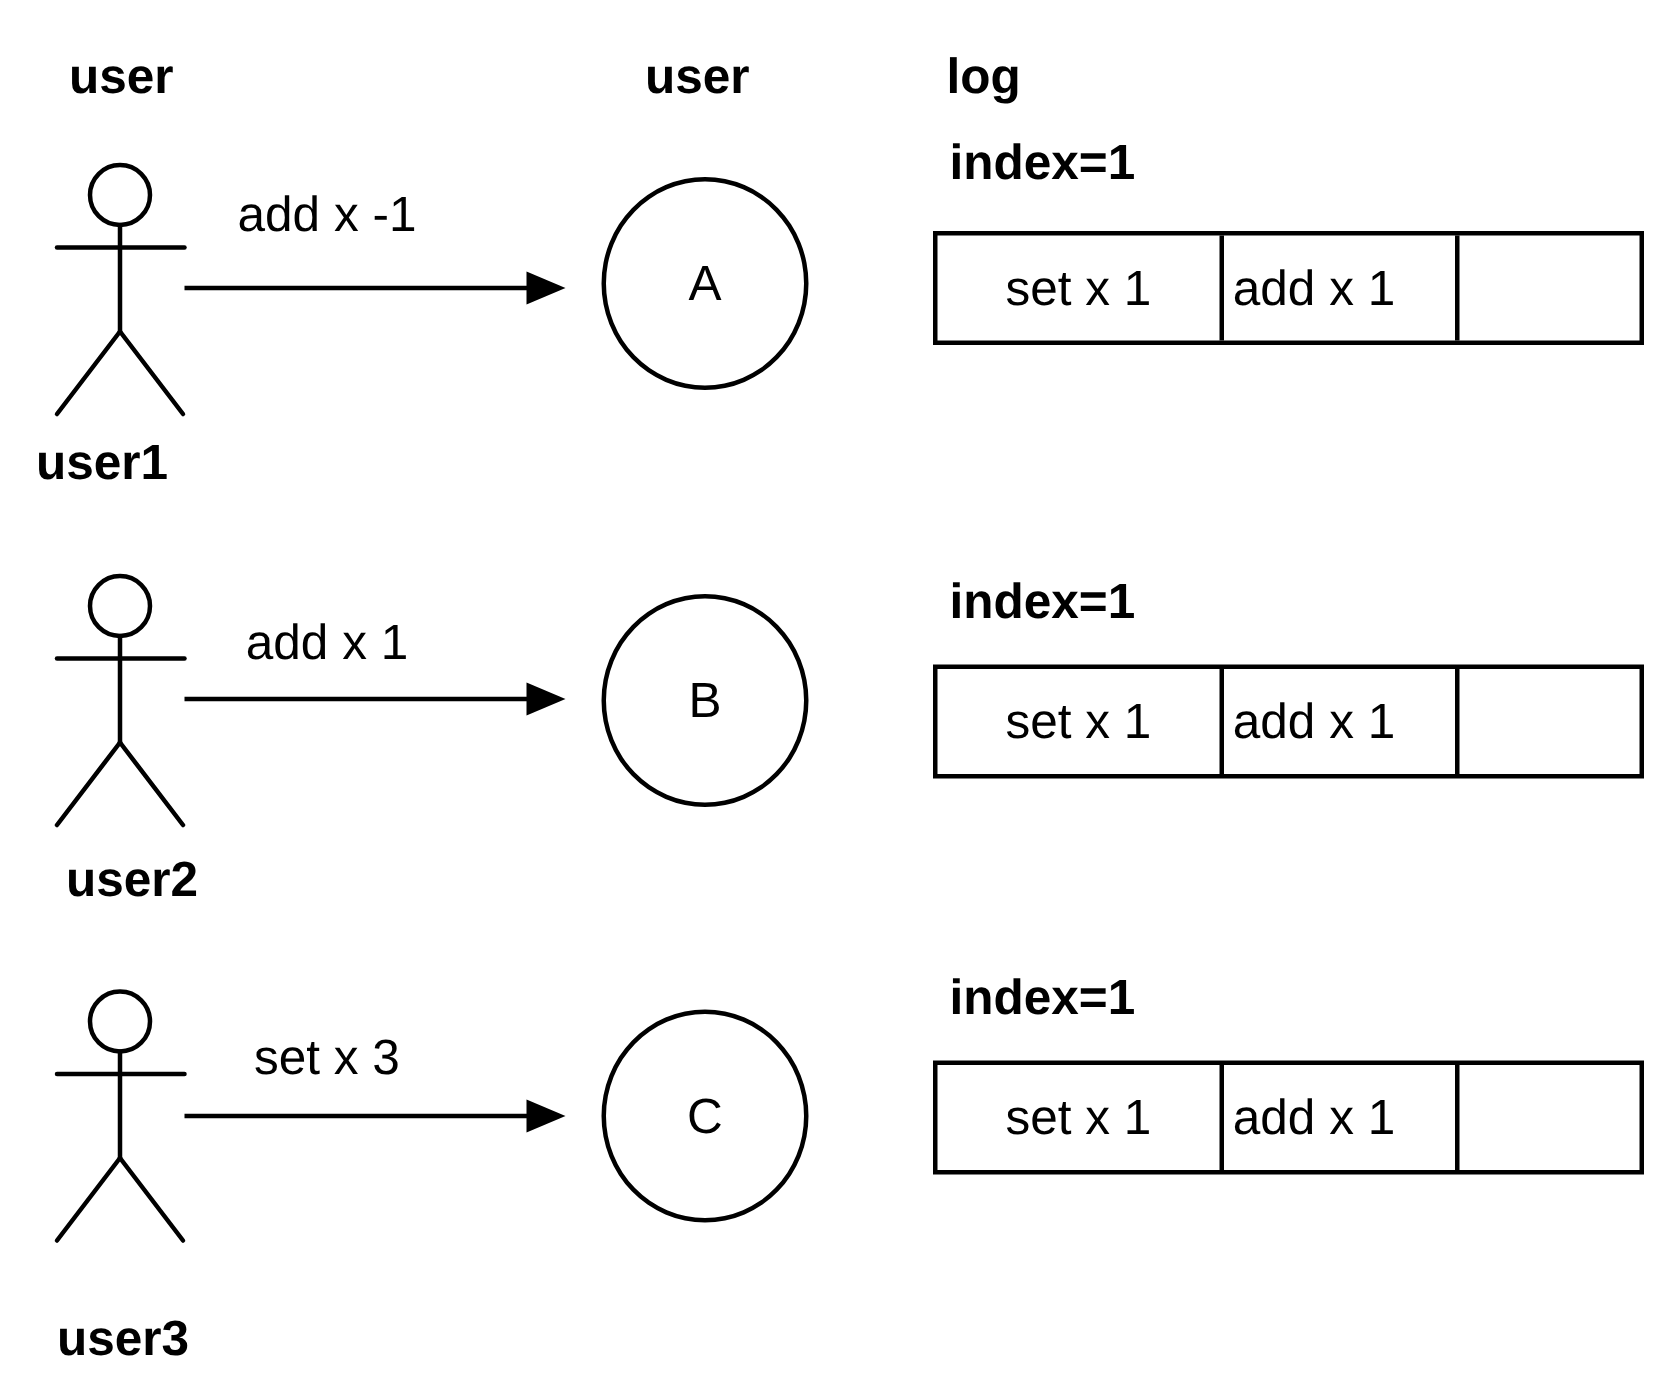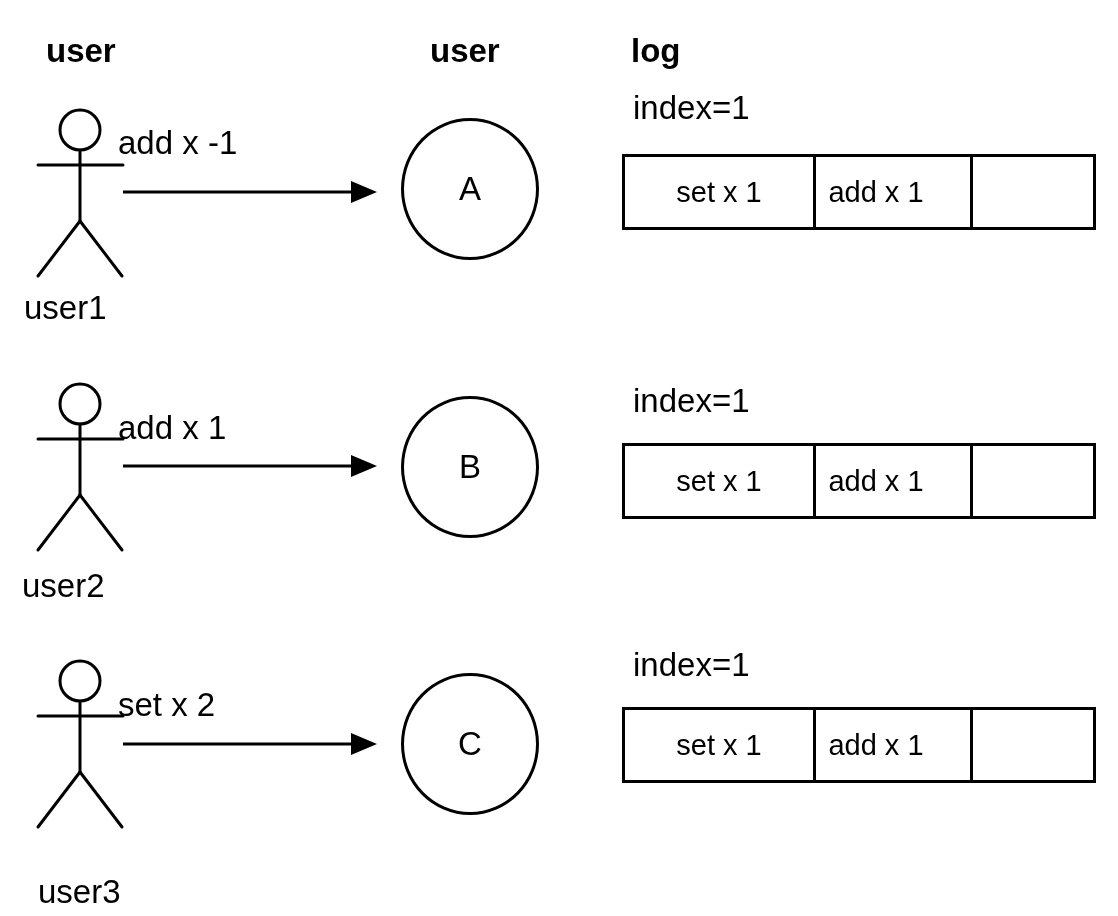--- a/index.html
+++ b/index.html
@@ -1,38 +1,38 @@
 <!DOCTYPE html>
 <html><head>
 <meta charset="utf-8">
 <style>
   html,body{margin:0;padding:0;background:#ffffff;}
   .canvas{
     position:relative;width:1118px;height:916px;background:#ffffff;
     font-family:"Liberation Sans",sans-serif;color:#000000;overflow:hidden;
   }
   .hdr{position:absolute;font-size:33px;font-weight:700;line-height:1.2;white-space:nowrap;}
-  .txt{position:absolute;font-size:33px;font-weight:400;line-height:1.2;white-space:nowrap;}
-  .cmd{position:absolute;left:118px;width:200px;
+  .txt{position:absolute;font-size:33px;font-weight:700;line-height:1.2;white-space:nowrap;}
+  .cmd{position:absolute;left:118px;width:200px;text-align:center;
        font-size:33px;line-height:1.2;white-space:nowrap;}
   .actor{position:absolute;left:28px;width:100px;height:190px;}
   .arrow{position:absolute;left:118px;width:262px;height:30px;}
   .node{
     position:absolute;left:401px;width:138px;height:142px;
     box-sizing:border-box;border:3px solid #000;border-radius:50%;
     display:flex;align-items:center;justify-content:center;
     font-size:33px;background:#fff;
   }
   .logtable{
     position:absolute;left:622px;width:474px;height:76px;
     box-sizing:border-box;border:3px solid #000;display:flex;background:#fff;
   }
   .cell{
     flex:1 1 0;display:flex;align-items:center;justify-content:center;
-    font-size:29px;white-space:nowrap;margin-left:34px;
+    font-size:33px;white-space:nowrap;margin-left:34px;
   }
   .cell + .cell{border-left:3px solid #000;}
   svg{display:block;}
 </style>
 </head>
 <body>
 
 <div class="canvas">
 
   <div class="hdr" style="left:46px;top:31px">user</div>
@@ -72,21 +72,21 @@
   <div>
     <svg class="actor" style="top:369px" viewBox="0 0 100 190">
       <g stroke="#000" stroke-width="3" fill="none" stroke-linecap="round">
         <circle cx="52" cy="35" r="20"></circle>
         <line x1="52" y1="55" x2="52" y2="126"></line>
         <line x1="10" y1="70" x2="95" y2="70"></line>
         <line x1="52" y1="126" x2="10" y2="181"></line>
         <line x1="52" y1="126" x2="94" y2="181"></line>
       </g>
     </svg>
-    <div class="txt" style="left:22px;top:566px">user2</div>
+    <div class="txt" style="left:44px;top:566px">user2</div>
 
     <div class="cmd" style="top:408px">add x 1</div>
     <svg class="arrow" style="top:451px" viewBox="0 0 262 30">
       <line x1="5" y1="15" x2="235" y2="15" stroke="#000" stroke-width="3"></line>
       <polygon points="233,4 259,15 233,26" fill="#000"></polygon>
     </svg>
 
     <div class="node" style="top:396px">
       <span>B</span>
     </div>
@@ -104,21 +104,21 @@
       <g stroke="#000" stroke-width="3" fill="none" stroke-linecap="round">
         <circle cx="52" cy="35" r="20"></circle>
         <line x1="52" y1="55" x2="52" y2="126"></line>
         <line x1="10" y1="70" x2="95" y2="70"></line>
         <line x1="52" y1="126" x2="10" y2="181"></line>
         <line x1="52" y1="126" x2="94" y2="181"></line>
       </g>
     </svg>
     <div class="txt" style="left:38px;top:872px">user3</div>
 
-    <div class="cmd" style="top:685px">set x 2</div>
+    <div class="cmd" style="top:685px">set x 3</div>
     <svg class="arrow" style="top:729px" viewBox="0 0 262 30">
       <line x1="5" y1="15" x2="235" y2="15" stroke="#000" stroke-width="3"></line>
       <polygon points="233,4 259,15 233,26" fill="#000"></polygon>
     </svg>
 
     <div class="node" style="top:673px">
       <span>C</span>
     </div>
 
     <div class="txt" style="left:633px;top:645px">index=1</div>

